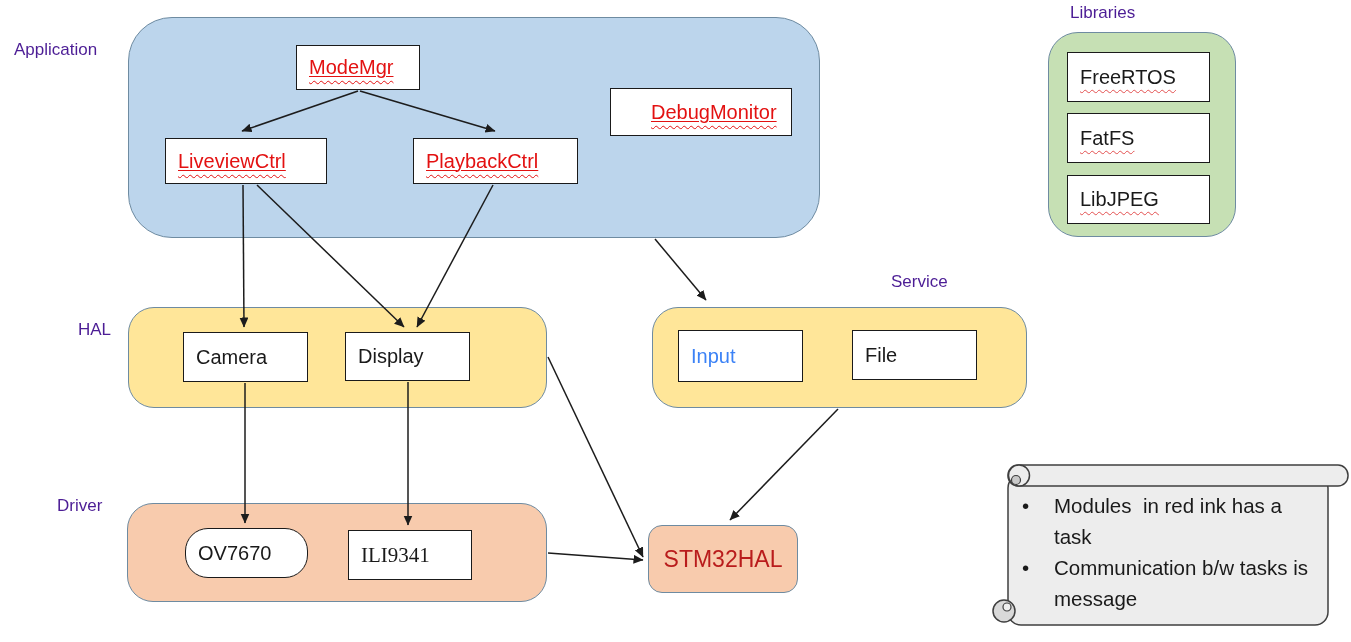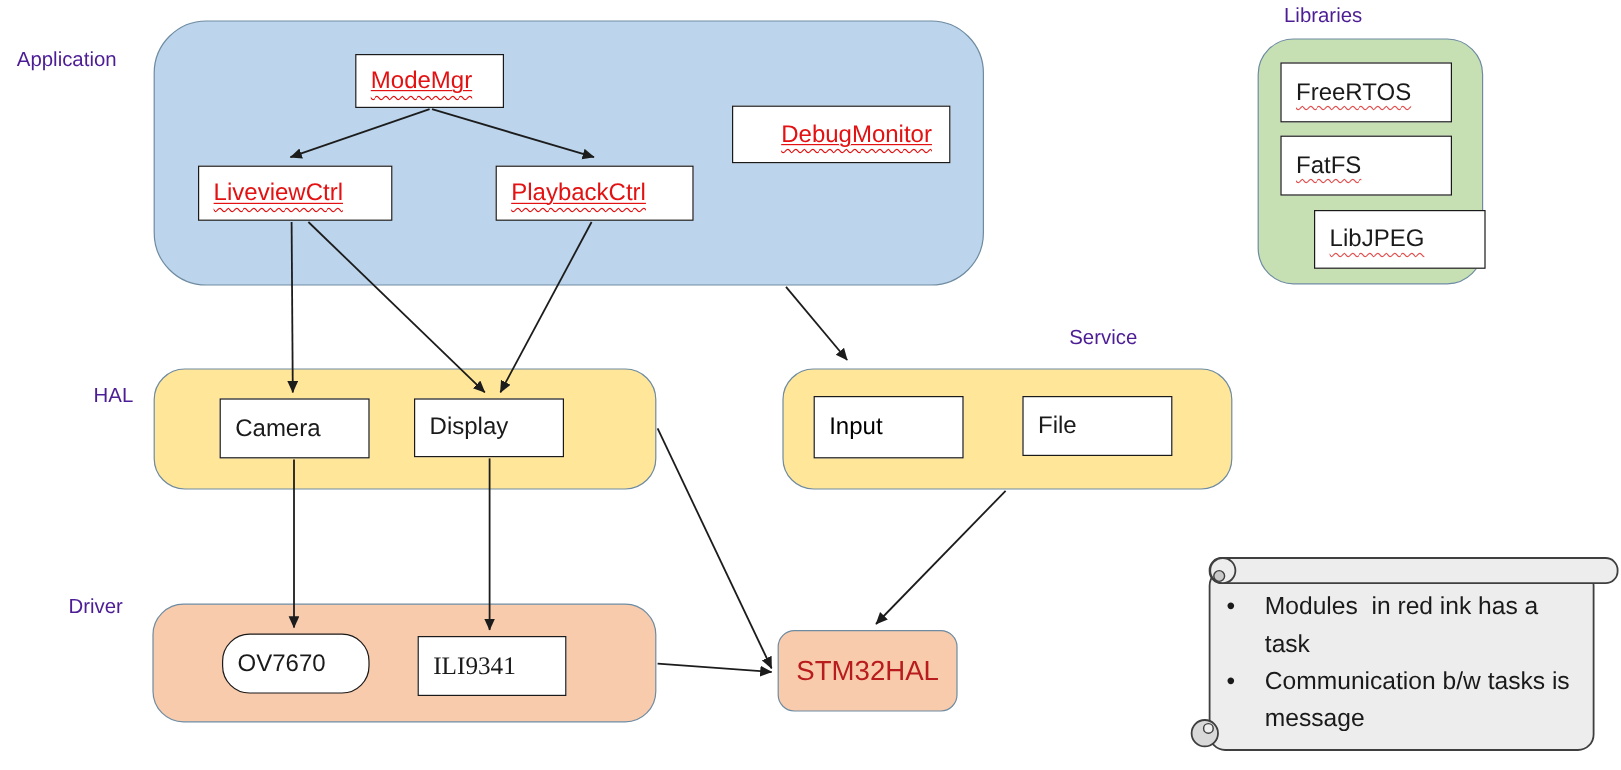--- a/index.html
+++ b/index.html
@@ -37,30 +37,30 @@
   .m-liveviewctrl { left:165px;  top:138px; width:162px; height:46px; }
   .m-playbackctrl { left:413px;  top:138px; width:165px; height:46px;align-items:center; }
   .m-camera       { left:183px;  top:332px; width:125px; height:50px; }
   .m-display      { left:345px;  top:332px; width:125px; height:49px; }
   .m-input        { left:678px;  top:330px; width:125px; height:52px; }
   .m-file         { left:852px;  top:330px; width:125px; height:50px; }
   .m-ov7670       { left:185px;  top:528px; width:123px; height:50px;border-radius:23px; }
   .m-ili9341      { left:348px;  top:530px; width:124px; height:50px; font-family:"Liberation Serif", serif; font-size:21px; }
   .m-freertos     { left:1067px; top:52px;  width:143px; height:50px; }
   .m-fatfs        { left:1067px; top:113px; width:143px; height:50px; }
-  .m-libjpeg      { left:1067px; top:175px; width:143px; height:49px;margin-left:28px; }
+  .m-libjpeg      { left:1067px; top:175px; width:143px; height:49px; }
 
   
   .red-task { color:#e31111; }
   .red-task .wavy  { text-decoration-line:underline; text-decoration-style:wavy; text-decoration-color:#e31111;
                      text-decoration-thickness:1px; text-underline-offset:6px; }
   .red-task .solid { text-decoration-line:underline; text-decoration-style:solid; text-decoration-color:#e31111;
                      text-decoration-thickness:1.2px; text-underline-offset:2px; }
   
-  .red-plain { color:#000000;text-align:right; }
+  .red-plain { color:#3b82f6;text-align:right; }
   
   .black-wavy { text-decoration-line:underline; text-decoration-style:wavy; text-decoration-color:#e35050;
                 text-decoration-thickness:1px; text-underline-offset:5px; }
 
   
   .stm32hal {
     position:absolute; left:648px; top:525px; width:150px; height:68px;
     background:#f8cbad; border:1.6px solid #6e8ba1; border-radius:14px; box-sizing:border-box;
     display:flex; align-items:center; justify-content:center; font-size:23px; color:#b91c1c;
   }

